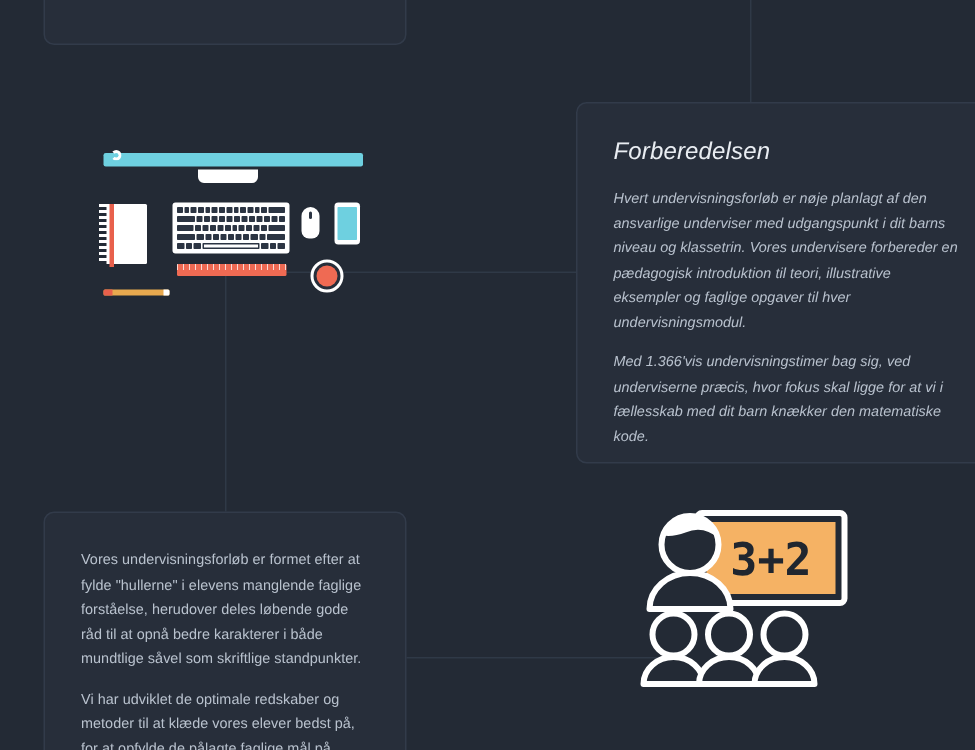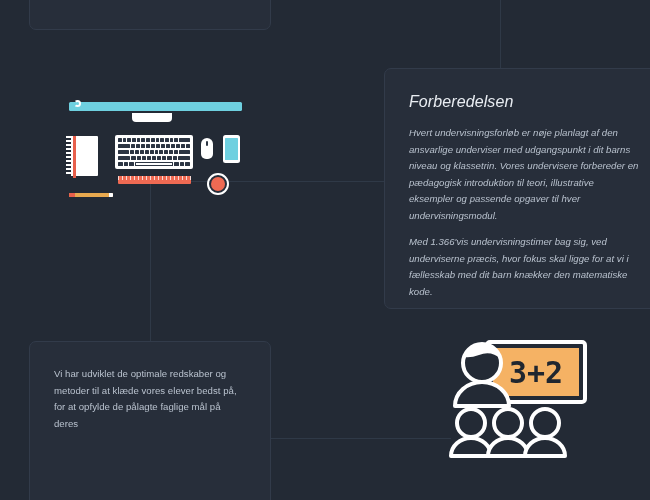--- a/index.html
+++ b/index.html
@@ -241,21 +241,21 @@
     width: 7px; height: 7px;
     border: 2px solid #ffffff;
     border-left-color: transparent;
     border-radius: 50%;
     box-sizing: border-box;
   }
 
   
   #classroom {
     position: absolute;
-    left: 437px;
+    left: 415px;
     top: 338px;
     width: 155px;
     height: 125px;
   }
 </style>
 </head>
 <body>
 
 <div id="stage">
 
@@ -366,25 +366,26 @@
     </div>
 
     <div class="cup">
       <div class="cup-fill"></div>
     </div>
     <div class="cup-handle"></div>
   </div>
 
   <div class="card" id="card-forberedelsen">
     <h2 class="card-title">Forberedelsen</h2>
-    <p class="card-body">Hvert undervisningsforløb er nøje planlagt af den ansvarlige underviser med udgangspunkt i dit barns niveau og klassetrin. Vores undervisere forbereder en pædagogisk introduktion til teori, illustrative eksempler og passende opgaver til hver undervisningsmodul.</p>
+    <p class="card-body">Hvert undervisningsforløb er nøje planlagt af den ansvarlige underviser med udgangspunkt i dit barns niveau og klassetrin. Vores undervisere forbereder en pædagogisk introduktion til teori, illustrative eksempler og faglige opgaver til hver undervisningsmodul.</p>
     <p class="card-body">Med 1.366'vis undervisningstimer bag sig, ved underviserne præcis, hvor fokus skal ligge for at vi i fællesskab med dit barn knækker den matematiske kode.</p>
   </div>
 
   <div class="card" id="card-undervisningen">
+    <p class="card-body">Vores undervisningsforløb er formet efter at fylde "hullerne" i elevens manglende faglige forståelse, herudover deles løbende gode råd til at opnå bedre karakterer i både mundtlige såvel som skriftlige standpunkter.</p>
     <p class="card-body">Vi har udviklet de optimale redskaber og metoder til at klæde vores elever bedst på, for at opfylde de pålagte faglige mål på deres</p>
   </div>
 
   <div id="classroom">
     <svg width="155" height="125" viewBox="0 0 155 125">
 
       <rect x="50" y="4" width="98" height="60" rx="3" fill="none" stroke="#ffffff" stroke-width="4"></rect>
       <rect x="56" y="10" width="86" height="48" fill="#f5b264"></rect>
       <text x="99" y="45" font-family="'DejaVu Sans Mono', monospace" font-size="30" font-weight="bold" fill="#20262f" text-anchor="middle">3+2</text>
 

